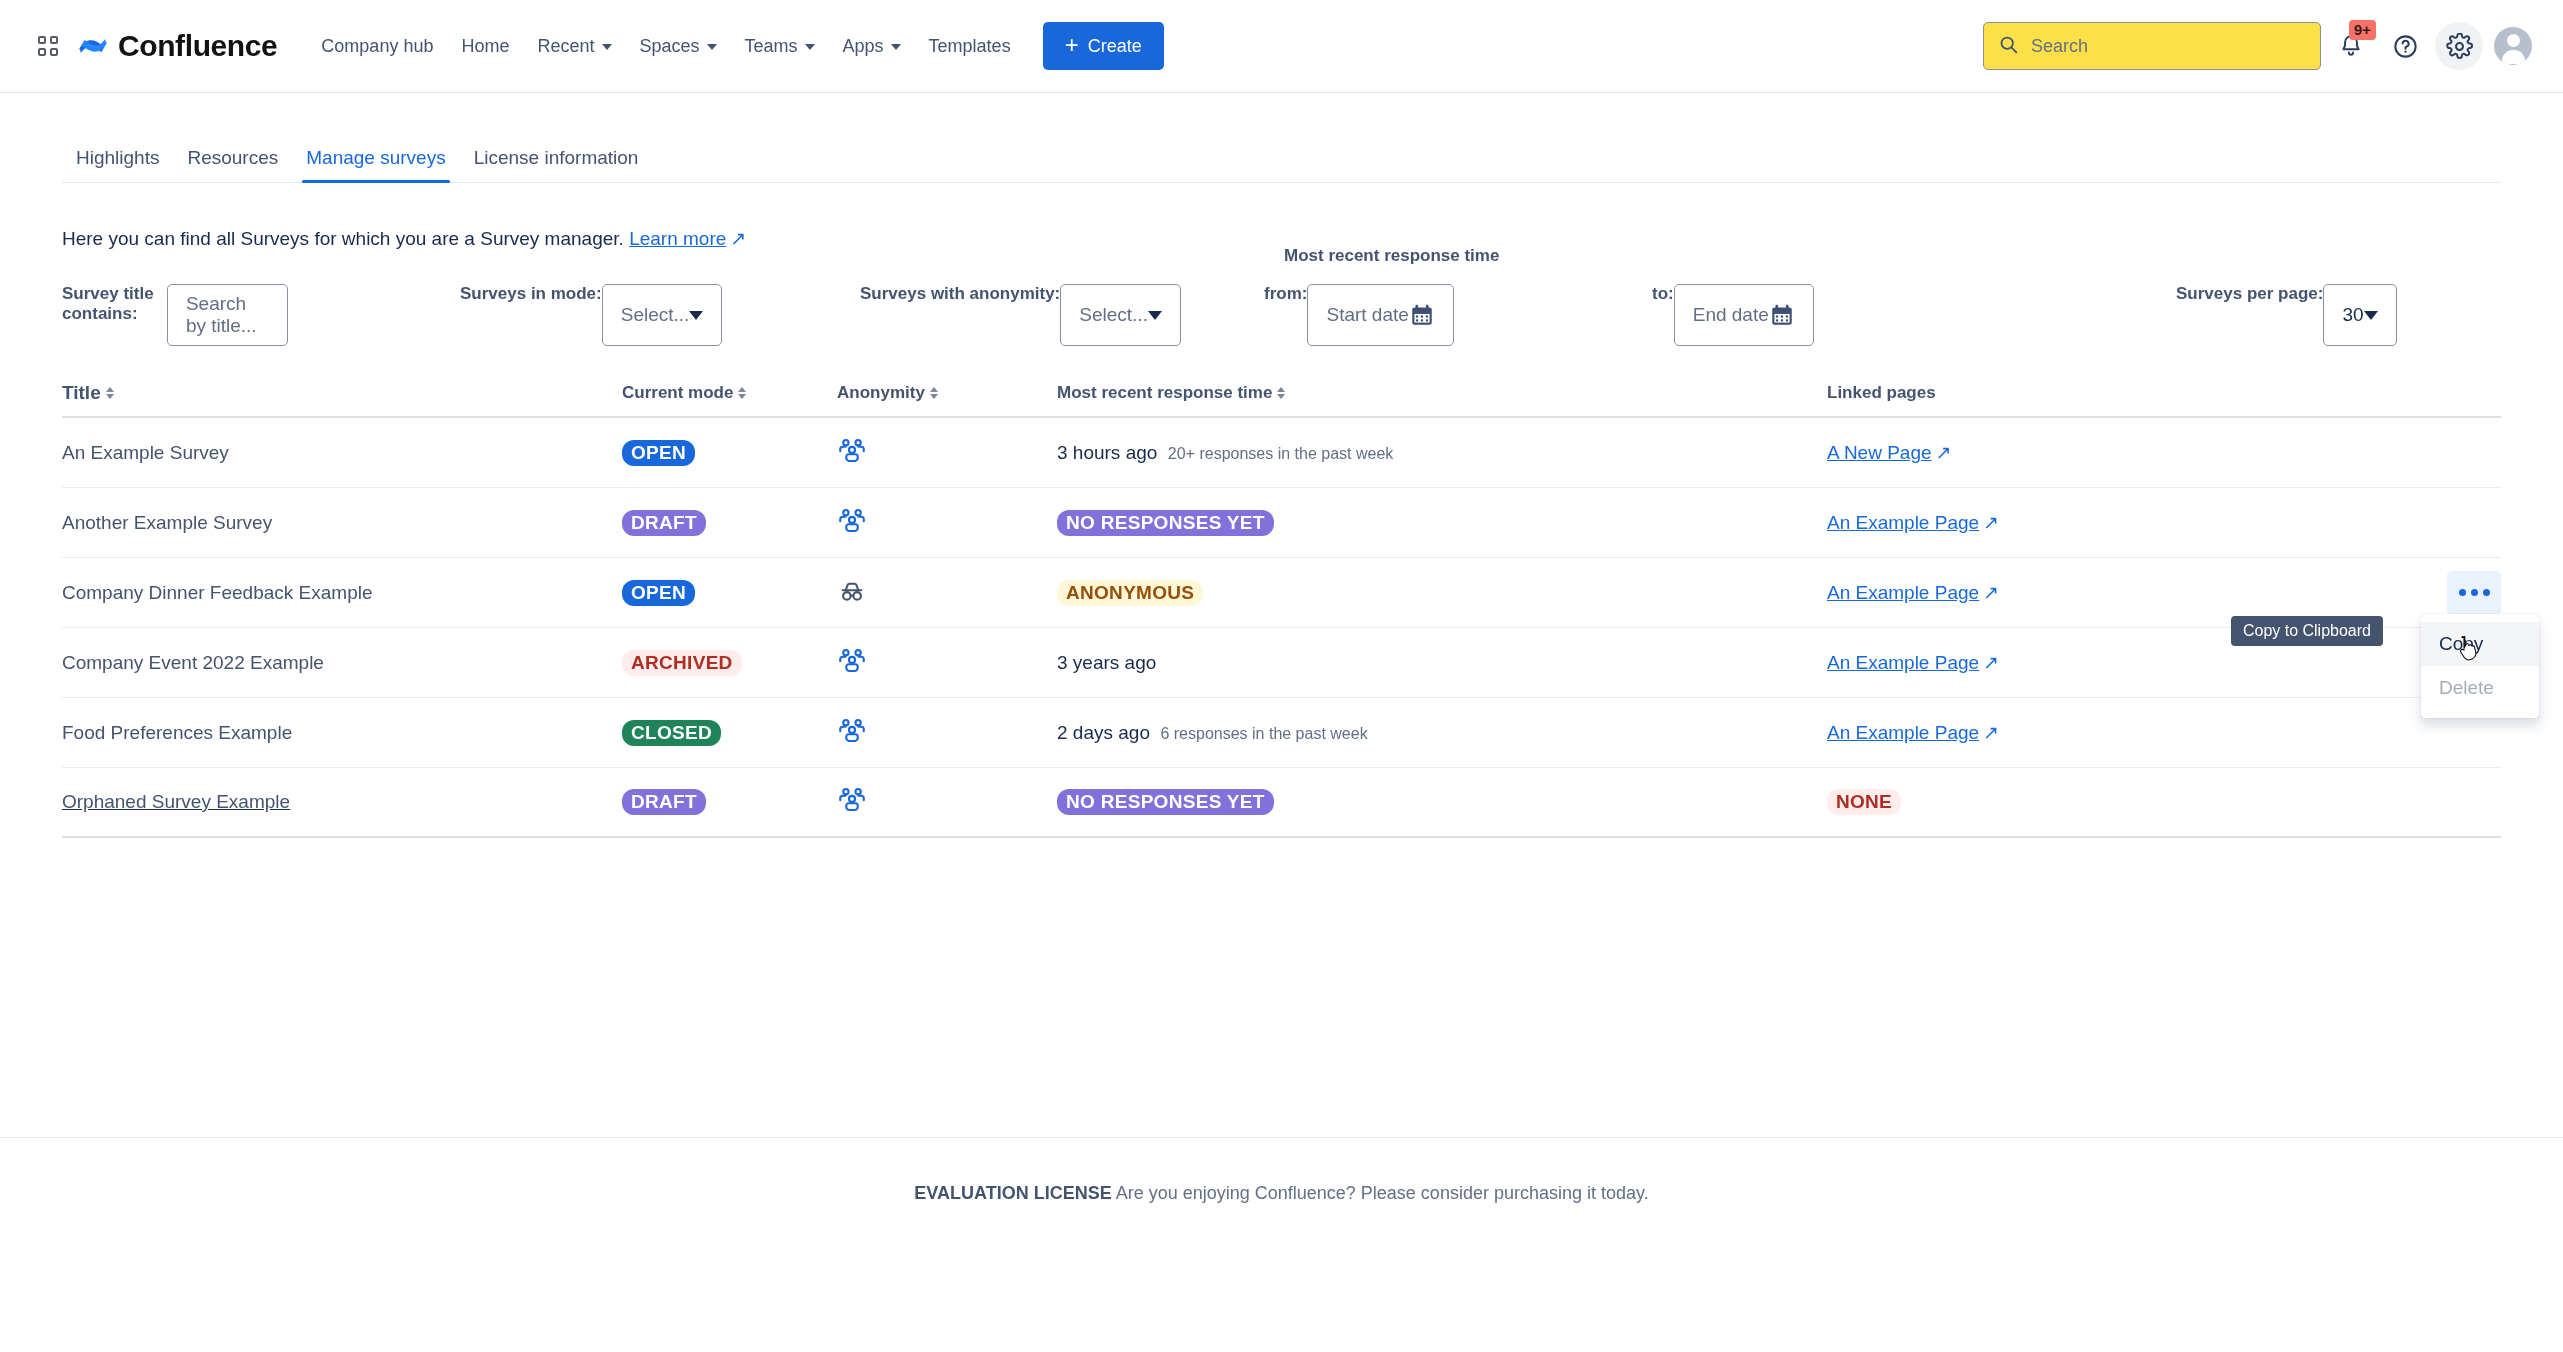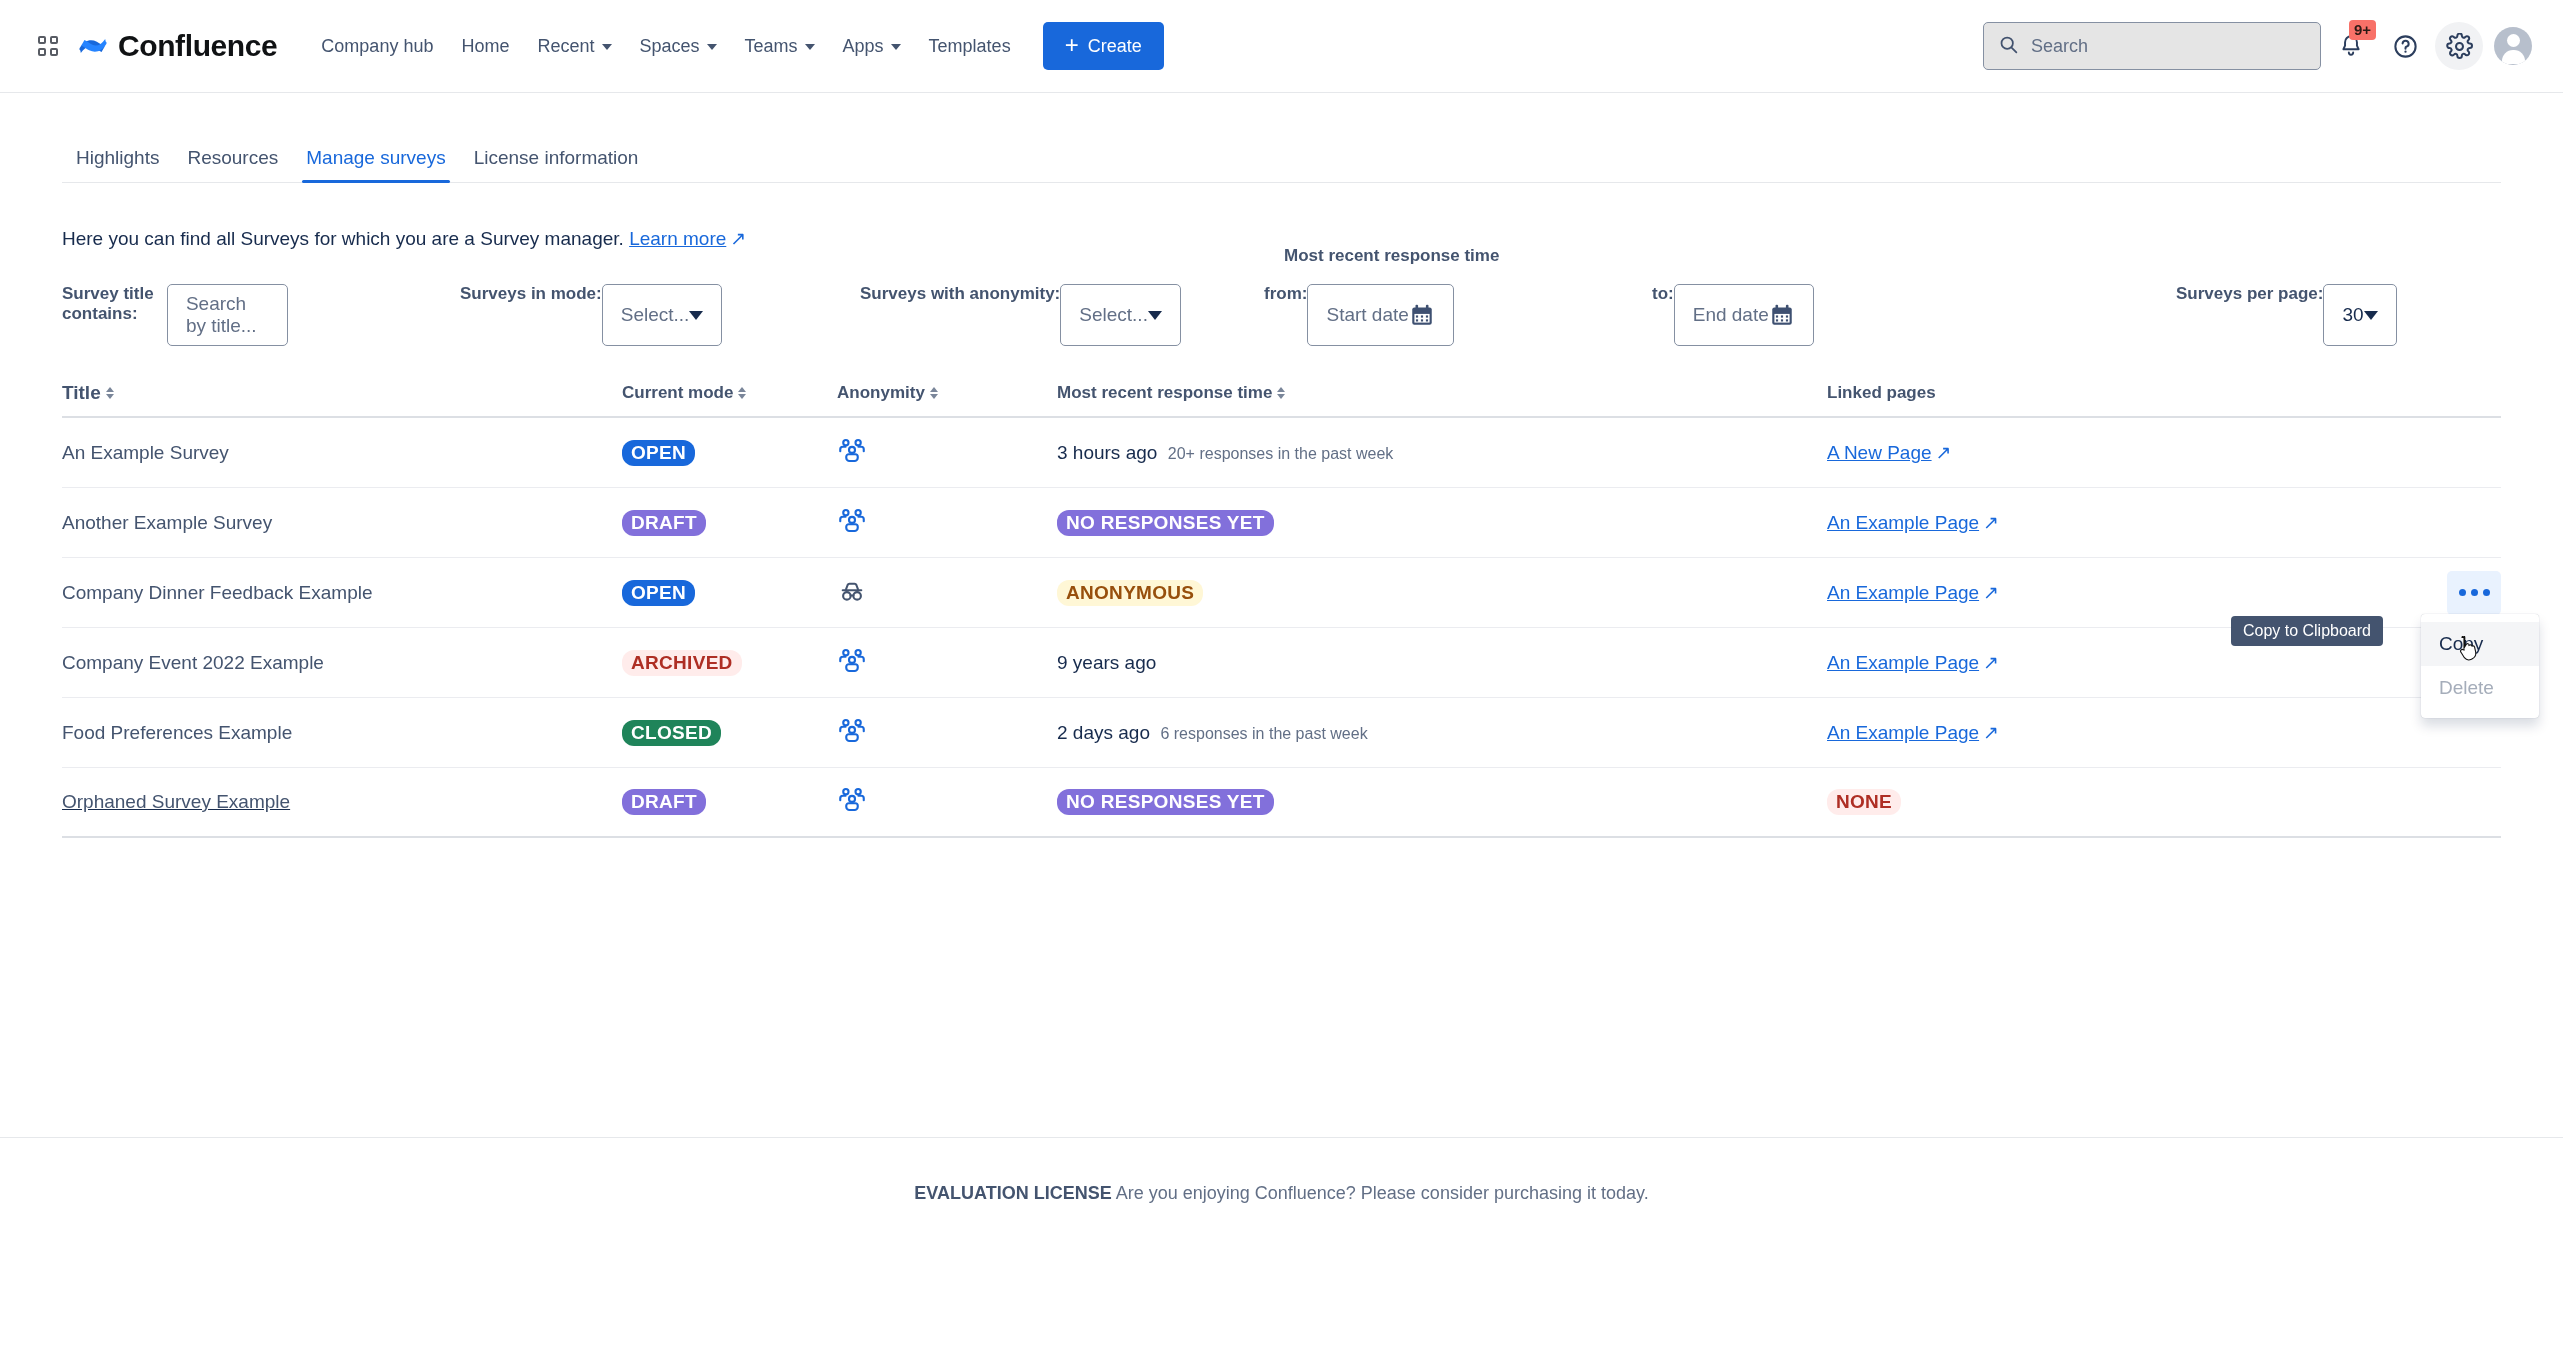--- a/index.html
+++ b/index.html
@@ -42,21 +42,21 @@
   .create-btn{
     background:#1868DB; color:#fff; font-size:18px; font-weight:500;
     padding:0 22px; height:48px; border-radius:5px; border:none;
     display:flex; align-items:center; gap:9px; cursor:pointer; margin-left:18px;
   }
   .plus{ font-size:24px; font-weight:400; line-height:1; margin-top:-2px;}
 
   .nav-right{ margin-left:auto; display:flex; align-items:center; gap:6px; }
   .searchbox{
     width:338px; height:48px; border:1px solid #8590A2; border-radius:5px;
-    display:flex; align-items:center; padding:0 14px; gap:12px; cursor:text; background:#e5e5e5;
+    display:flex; align-items:center; padding:0 14px; gap:12px; cursor:text; background:#fde047;
   }
   .search-ph{ color:#626F86; font-size:18px; }
   .iconbtn{
     width:48px;height:48px;border-radius:50%;display:flex;align-items:center;justify-content:center;
     cursor:pointer; position:relative;
   }
   .iconbtn.grey{ background:#F1F2F4; }
   .badge-9{
     position:absolute; top:-2px; right:-1px; background:#F87168; color:#2C1A14;
     font-size:15px; font-weight:600; border-radius:4px; padding:0px 5px; line-height:20px;
@@ -524,21 +524,21 @@
           <svg width="30" height="30" viewBox="0 0 24 24" fill="none" stroke="#1868DB" stroke-width="1.7">
             <circle cx="7.1" cy="5.3" r="2.1"></circle>
               <circle cx="16.9" cy="5.3" r="2.1"></circle>
             <circle cx="12" cy="11.1" r="2.4"></circle>
             <path d="M2.6 12.2v-1.6a2 2 0 0 1 2-2h2.3M21.4 12.2v-1.6a2 2 0 0 0-2-2h-2.3" stroke-linecap="round"></path>
             <path d="M7.4 17.4v-.8a2 2 0 0 1 2-2h5.2a2 2 0 0 1 2 2v.8a2.6 2.6 0 0 1-2.6 2.6h-4a2.6 2.6 0 0 1-2.6-2.6z" stroke-linejoin="round"></path>
           </svg>
         </span>
       </div>
       <div class="c-resp">
-        <span class="resp-main">9 years ago</span>
+        <span class="resp-main">3 years ago</span>
       </div>
       <div class="c-link">
         <a class="plink" href="#"><span>An Example Page</span><span class="ext">↗</span></a>
       </div>
       <div class="c-act"></div>
     </div>
 
     <div class="trow">
       <div class="c-title">Food Preferences Example</div>
       <div class="c-mode">

